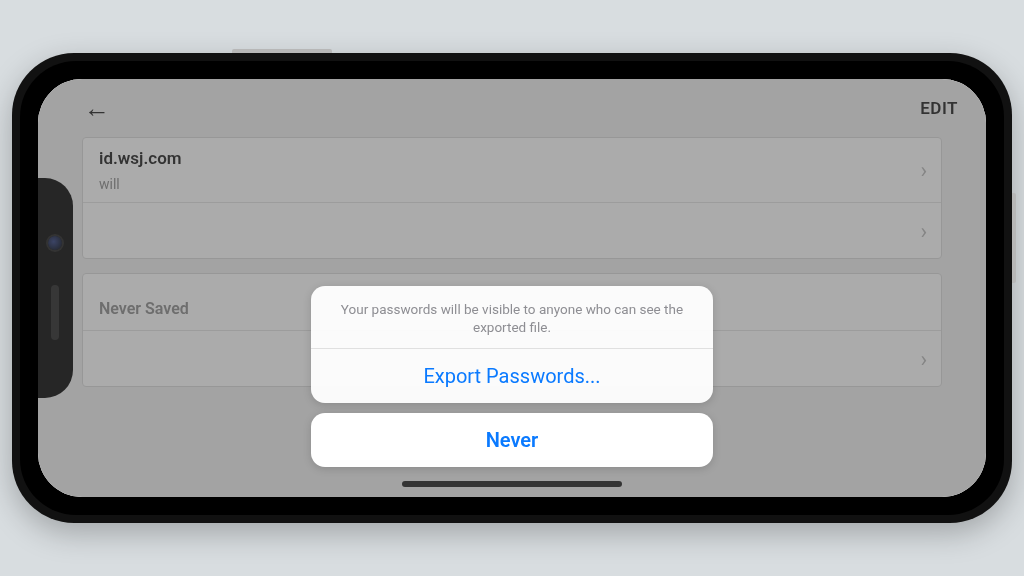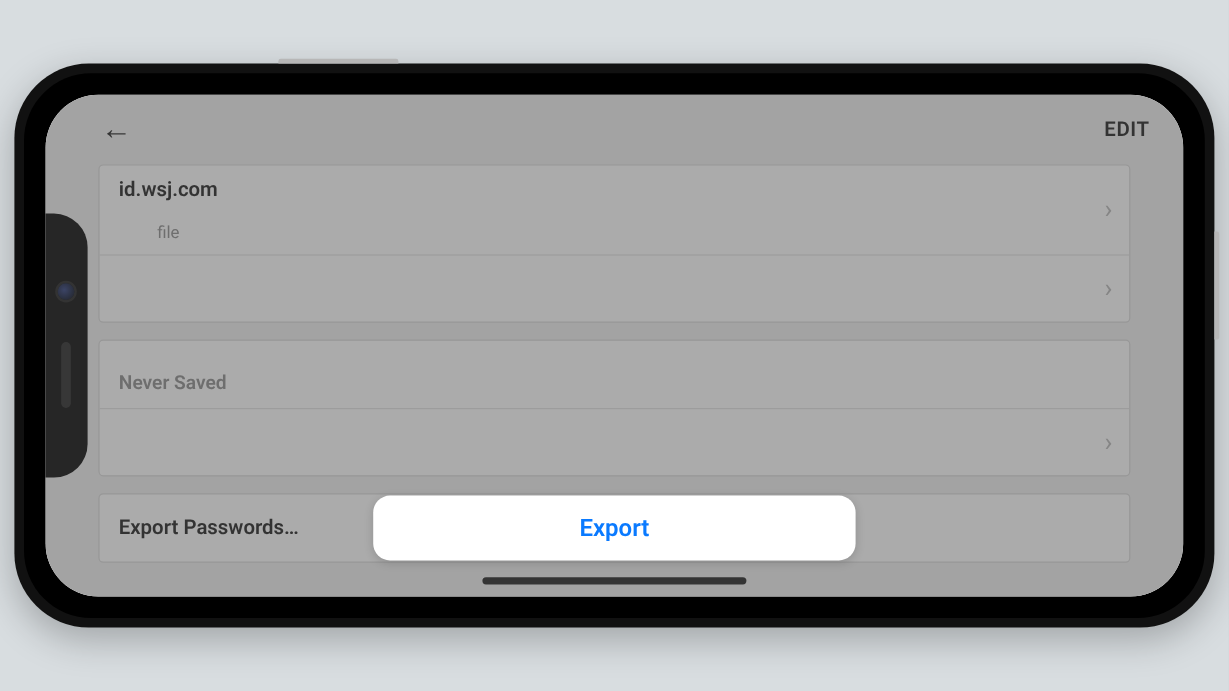--- a/index.html
+++ b/index.html
@@ -151,22 +151,21 @@
       display: flex;
       align-items: center;
       position: relative;
     }
     .row + .row {
       border-top: 1px solid #e2e2e2;
     }
     .row-texts {
       display: flex;
       flex-direction: column;
-      gap: 18px;
-      text-align: center;
+      gap: 8px;
     }
     .row-primary {
       font-size: 17px;
       font-weight: 600;
       color: #1a1a1a;
     }
     .row-secondary {
       font-size: 14px;
       color: #8a8a8a;
     }
@@ -248,52 +247,51 @@
         <div class="header">
           <span class="back-icon">←</span>
           <span class="header-spacer"></span>
           <span class="header-edit">EDIT</span>
         </div>
 
         <div class="card">
           <div class="row">
             <div class="row-texts">
               <span class="row-primary">id.wsj.com</span>
-              <span class="row-secondary">file</span>
+              <span class="row-secondary">will</span>
             </div>
             <span class="chevron">›</span>
           </div>
           <div class="row">
             <div class="row-texts">
               <span class="row-primary"></span>
             </div>
             <span class="chevron">›</span>
           </div>
         </div>
 
         <div class="card">
           <div class="row">
             <span class="row-section-header">Never Saved</span>
           </div>
           <div class="row">
             <span class="chevron">›</span>
           </div>
         </div>
 
-        <div class="card">
-          <div class="row">
-            <span class="row-primary">Export Passwords…</span>
-          </div>
+      </div>
+
+      <div class="scrim"></div>
+
+      <div class="sheet-wrap">
+        <div class="sheet-card">
+          <div class="sheet-msg">Your passwords will be visible to anyone who can see the exported file.</div>
+          <div class="sheet-action">Export Passwords...</div>
         </div>
-      </div>
-
-      <div class="scrim"></div>
-
-      <div class="sheet-wrap">
-        <div class="sheet-cancel">Export</div>
+        <div class="sheet-cancel">Never</div>
       </div>
 
       <div class="notch">
         <div class="cam"></div>
         <div class="speaker"></div>
       </div>
       <div class="home-indicator"></div>
 
     </div>
   </div>

